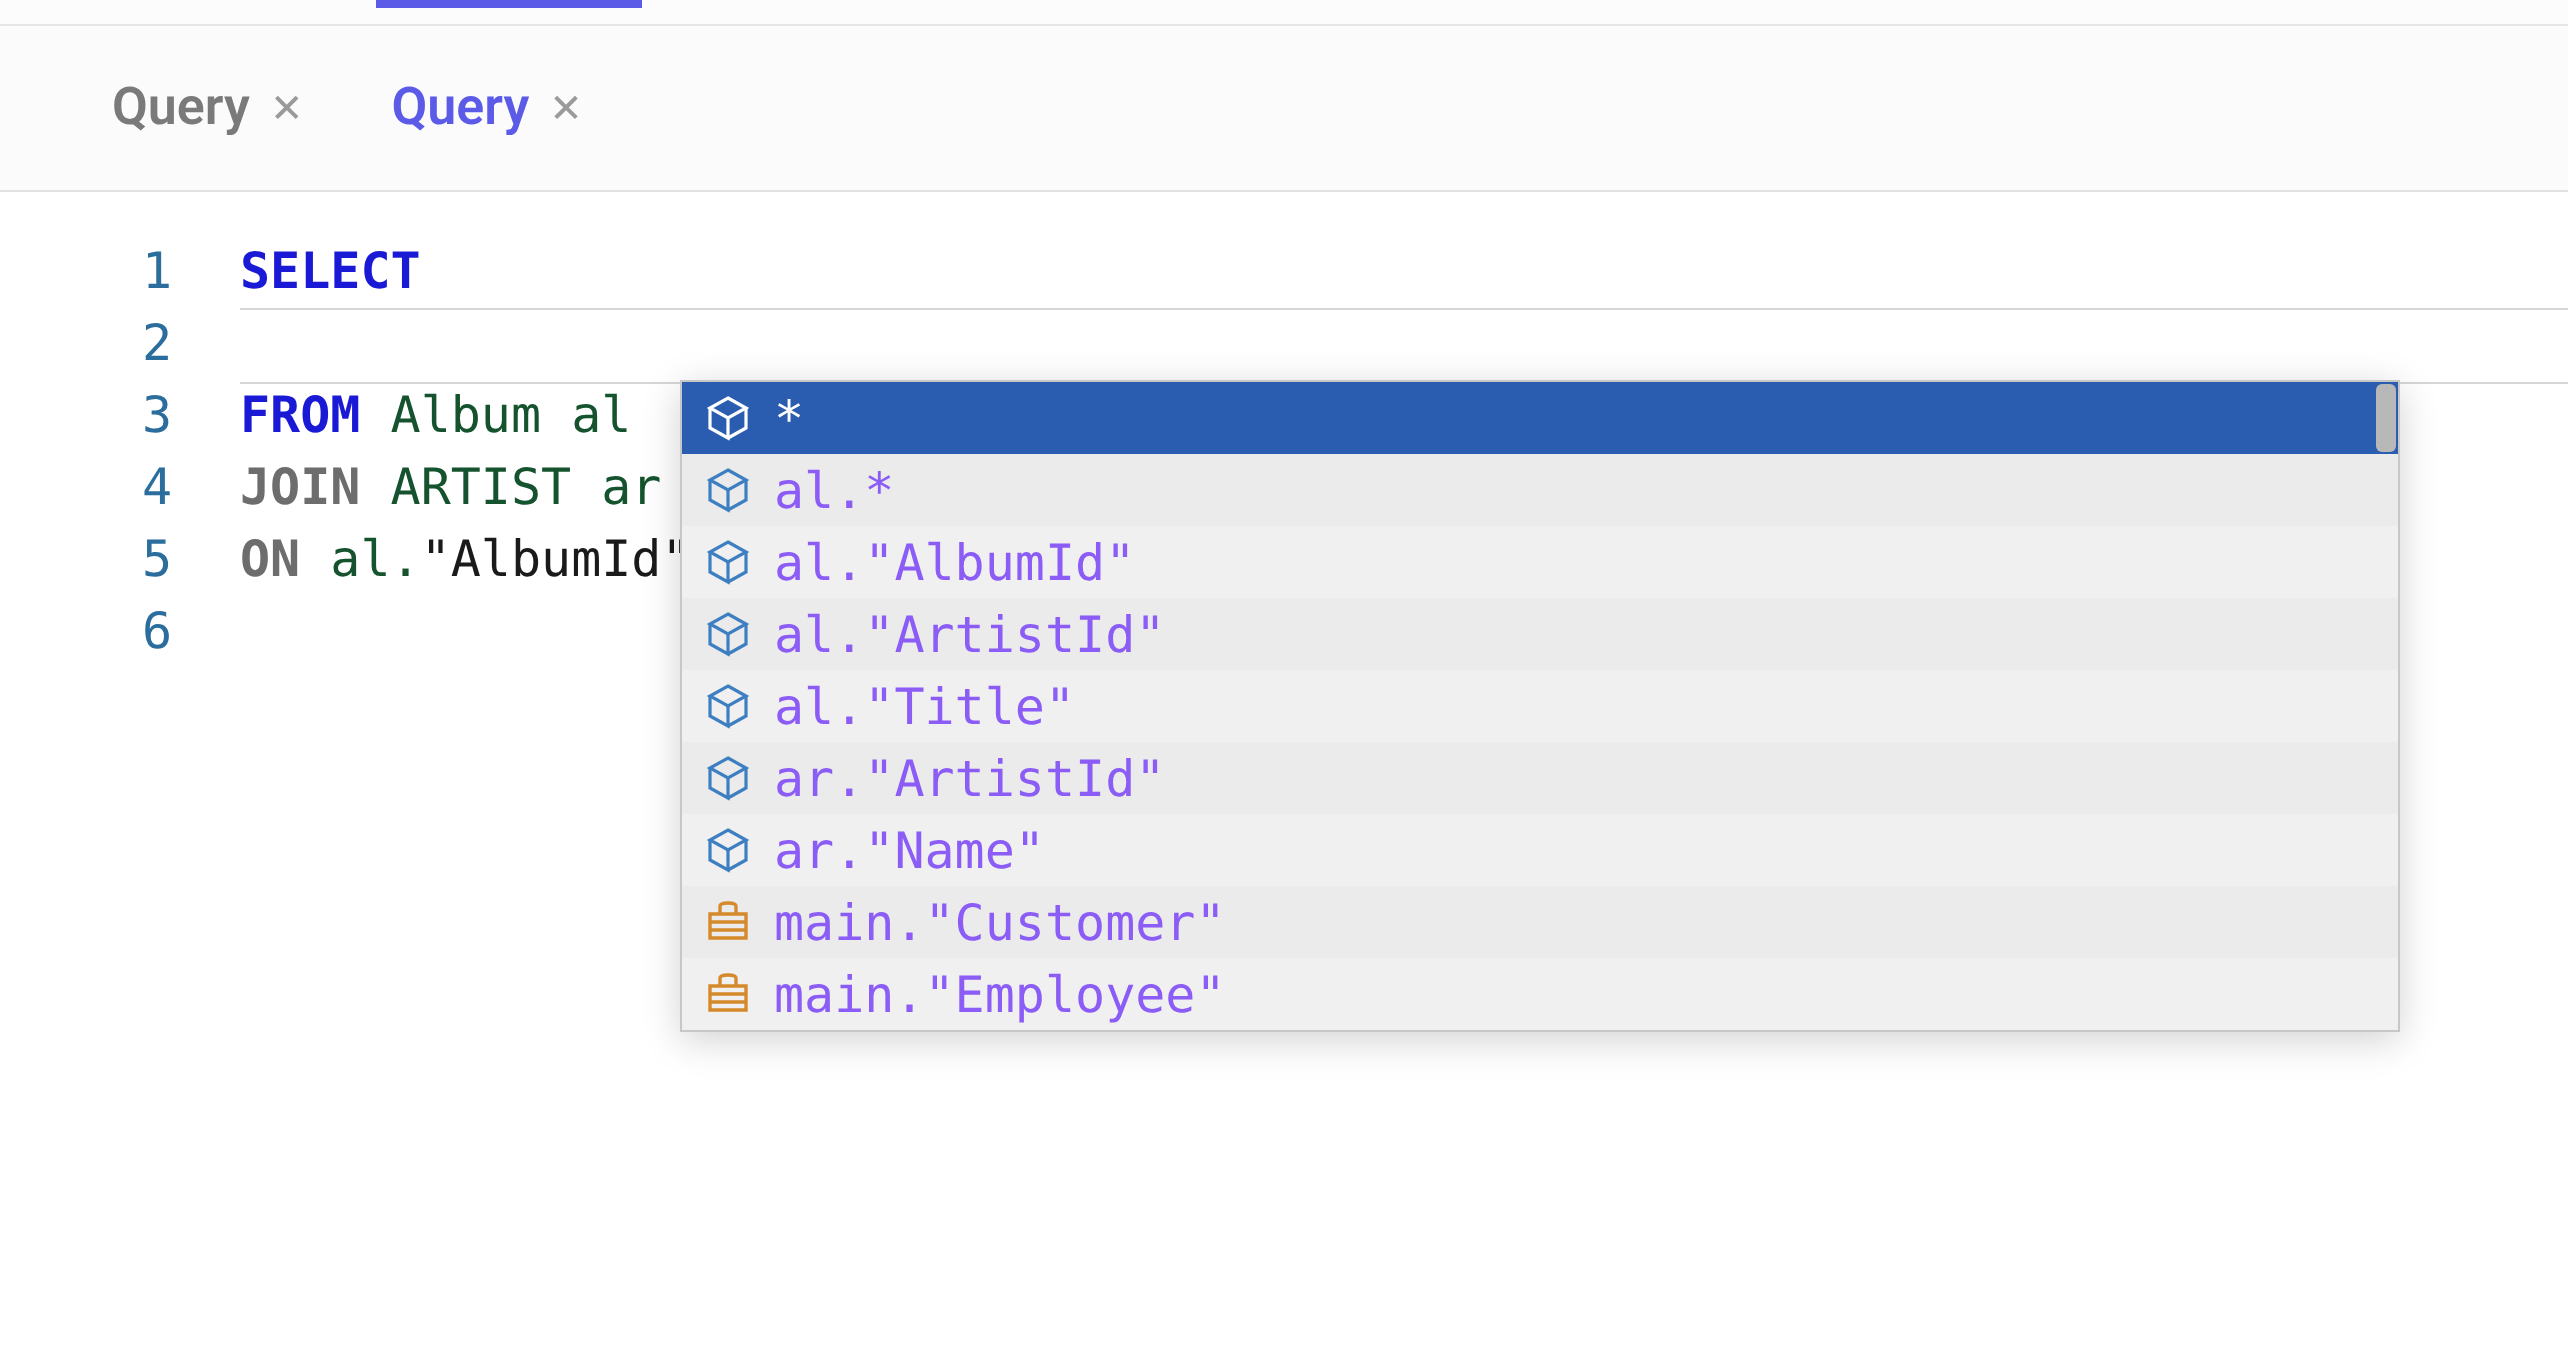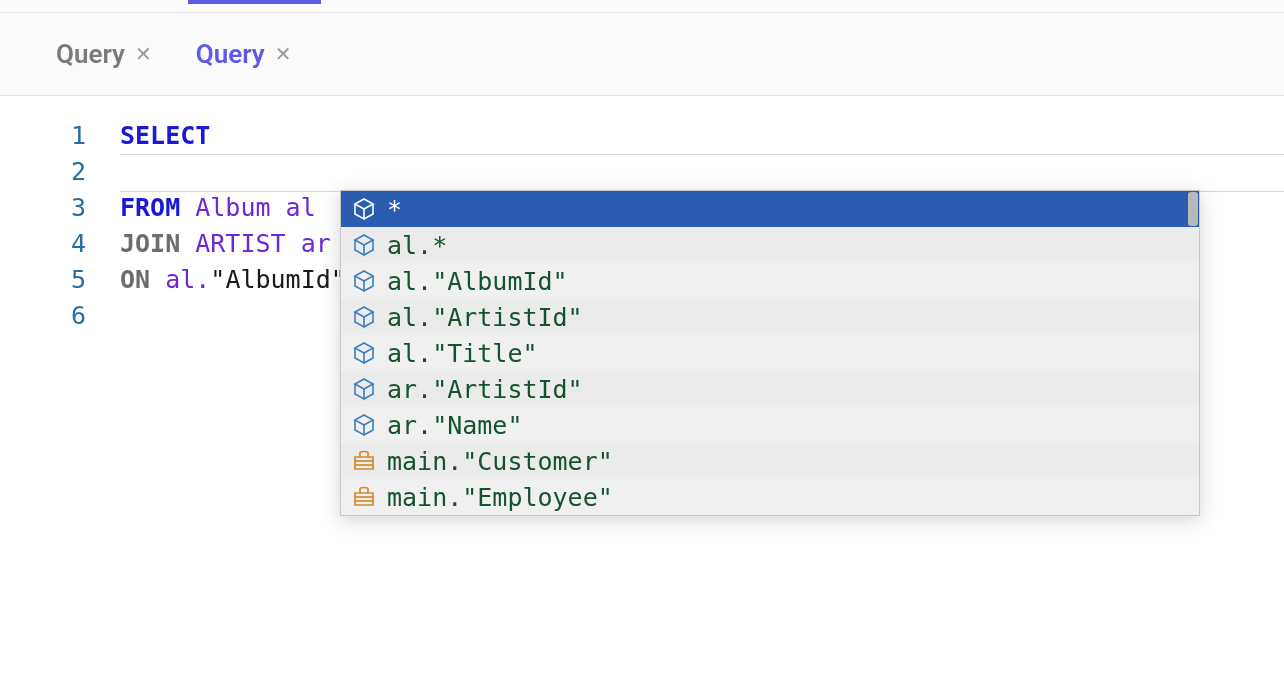--- a/index.html
+++ b/index.html
@@ -88,21 +88,21 @@
     color: var(--gutter-num);
     padding-right: 34px;
     user-select: none;
   }
   .code {
     white-space: pre;
     color: #1a1a1a;
   }
   .kw-blue { color: var(--keyword); font-weight: 600; margin-top: 26px; }
   .kw-grey { color: var(--grey-keyword); font-weight: 700; }
-  .ident   { color: #6d28d9; }
+  .ident   { color: #14532d; }
   .str     { color: #1a1a1a; }
 
   .cursor-line-highlight {
     position: absolute;
     left: 120px;
     right: 0;
     height: 36px;
     border-top: 1px solid #d6d6d6;
     border-bottom: 1px solid #d6d6d6;
     pointer-events: none;
@@ -127,21 +127,21 @@
     height: 34px;
     background: #b8b8b8;
     border-radius: 3px;
   }
   .ac-item {
     display: flex;
     align-items: center;
     gap: 10px;
     height: 36px;
     padding: 0 10px;
-    color: #14532d;
+    color: #8b5cf6;
     cursor: pointer;
   }
   .ac-item:nth-child(even) { background: var(--autocomplete-alt); }
   .ac-item.selected {
     background: var(--autocomplete-sel);
     color: #ffffff;
   }
   .ac-item.selected svg { stroke: #ffffff; fill: none; }
 
   .ac-icon { display: flex; align-items: center; justify-content: center; width: 26px; height: 26px; }

